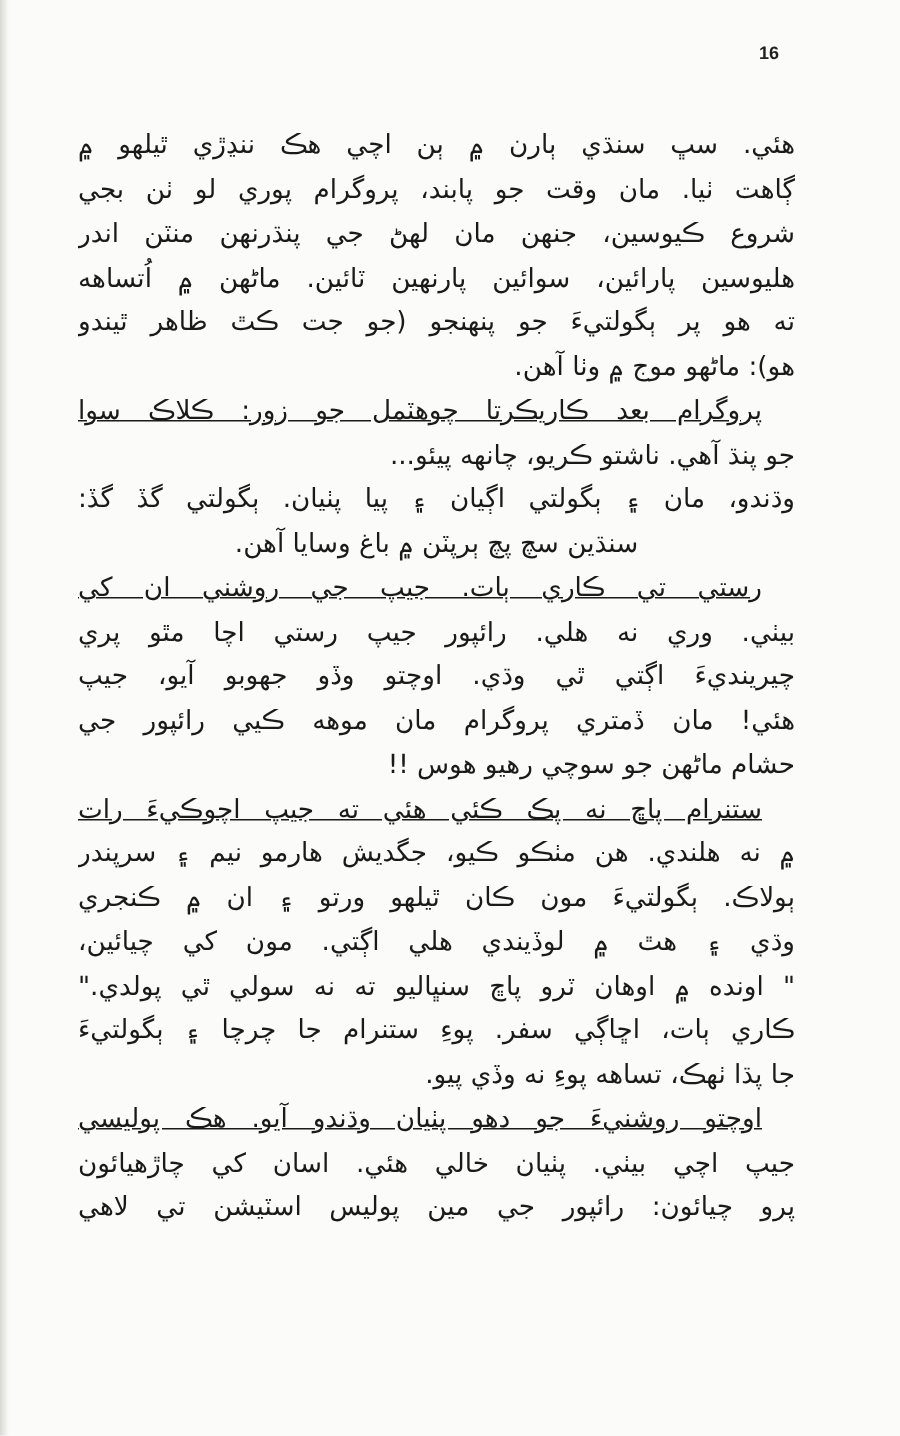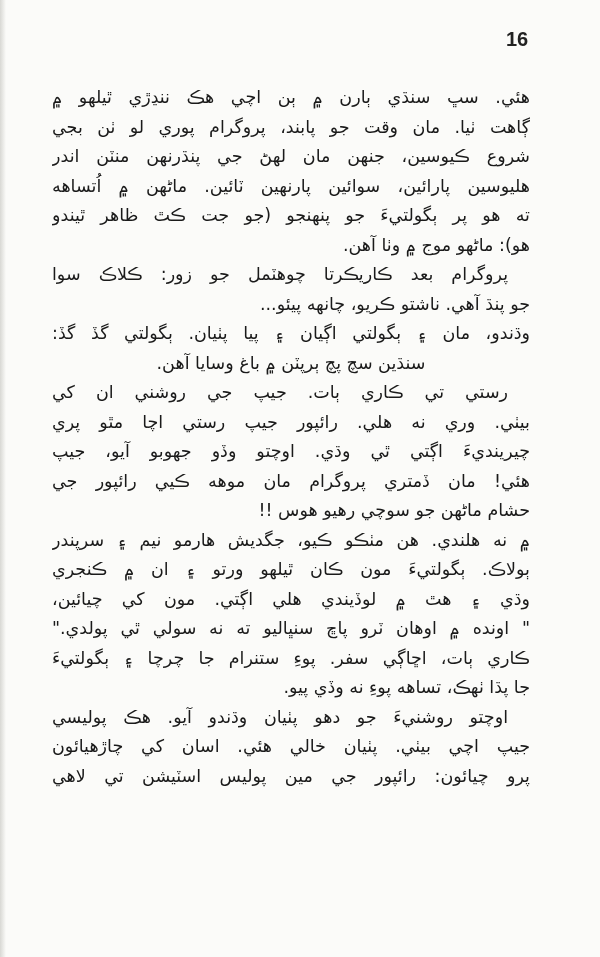--- a/index.html
+++ b/index.html
@@ -10,33 +10,33 @@
     font-family: "DejaVu Sans", sans-serif;
     color: #1a1a1a;
   }
   .scan-edge {
     position: absolute; left: 0; top: 0; bottom: 0; width: 6px;
     background: linear-gradient(to right, #d8d8d4, #fbfbf9);
   }
   .page-number {
     position: absolute; top: 28px; left: 506px;
     font-family: "Liberation Sans", sans-serif;
-    font-weight: bold; font-size: 20px; color: #222;
+    font-weight: bold; font-size: 12px; color: #222;
   }
   .text-body {
     position: absolute; top: 83px; left: 52px; width: 478px;
     direction: rtl;
   }
   .line {
     height: 29.5px; line-height: 29.5px;
     font-size: 17.5px; white-space: nowrap;
     text-align: justify; text-align-last: justify;
     overflow: hidden;
   }
-  .line.indent { padding-right: 22px; }
+  .line.indent { padding-right: 22px; text-decoration: underline; }
   .line.last { text-align-last: right; }
   .line.center-last { text-align-last: center; }
 </style>
 </head>
 <body>
 
 <div class="scan-edge"></div>
 
 <div class="page-number">16</div>
 
@@ -49,20 +49,21 @@
   <div class="line last">هو): ماڻهو موج ۾ وٺا آهن.</div>
   <div class="line indent">پروگرام بعد ڪاريڪرتا چوهٽمل جو زور: ڪلاڪ سوا</div>
   <div class="line last">جو پنڌ آهي. ناشتو ڪريو، چانهه پيئو...</div>
   <div class="line">وڌندو، مان ۽ ٻگولتي اڳيان ۽ پيا پٺيان. ٻگولتي گڏ گڏ:</div>
   <div class="line center-last">سنڌين سچ پچ ٻرپٽن ۾ باغ وسايا آهن.</div>
   <div class="line indent">رستي تي ڪاري ٻات. جيپ جي روشني ان کي</div>
   <div class="line">بيٺي. وري نه هلي. رائپور جيپ رستي اچا مٿو پري</div>
   <div class="line">چيرينديءَ اڳتي ٿي وڌي. اوچتو وڏو جهوبو آيو، جيپ</div>
   <div class="line">هئي! مان ڏمتري پروگرام مان موهه ڪيي رائپور جي</div>
   <div class="line last">حشام ماڻهن جو سوچي رهيو هوس !!</div>
+  <div class="line indent">ستنرام پاڇ نه پڪ ڪئي هئي ته جيپ اچوڪيءَ رات</div>
   <div class="line">۾ نه هلندي. هن مٺڪو ڪيو، جگديش هارمو نيم ۽ سرپندر</div>
   <div class="line">ٻولاڪ. ٻگولتيءَ مون ڪان ٿيلهو ورتو ۽ ان ۾ ڪنجري</div>
   <div class="line">وڌي ۽ هٿ ۾ لوڏيندي هلي اڳتي. مون کي چيائين،</div>
   <div class="line">" اونده ۾ اوهان ٽرو پاڇ سنڀاليو ته نه سولي ٿي پولدي."</div>
   <div class="line">ڪاري ٻات، اڇاڳي سفر. پوءِ ستنرام جا چرچا ۽ ٻگولتيءَ</div>
   <div class="line last">جا پڌا ٺهڪ، تساهه پوءِ نه وڏي پيو.</div>
   <div class="line indent">اوچتو روشنيءَ جو دهو پٺيان وڌندو آيو. هڪ پوليسي</div>
   <div class="line">جيپ اچي بيٺي. پٺيان خالي هئي. اسان کي چاڙهيائون</div>
   <div class="line">پرو چيائون: رائپور جي مين پوليس اسٽيشن تي لاهي</div>
 </div>

